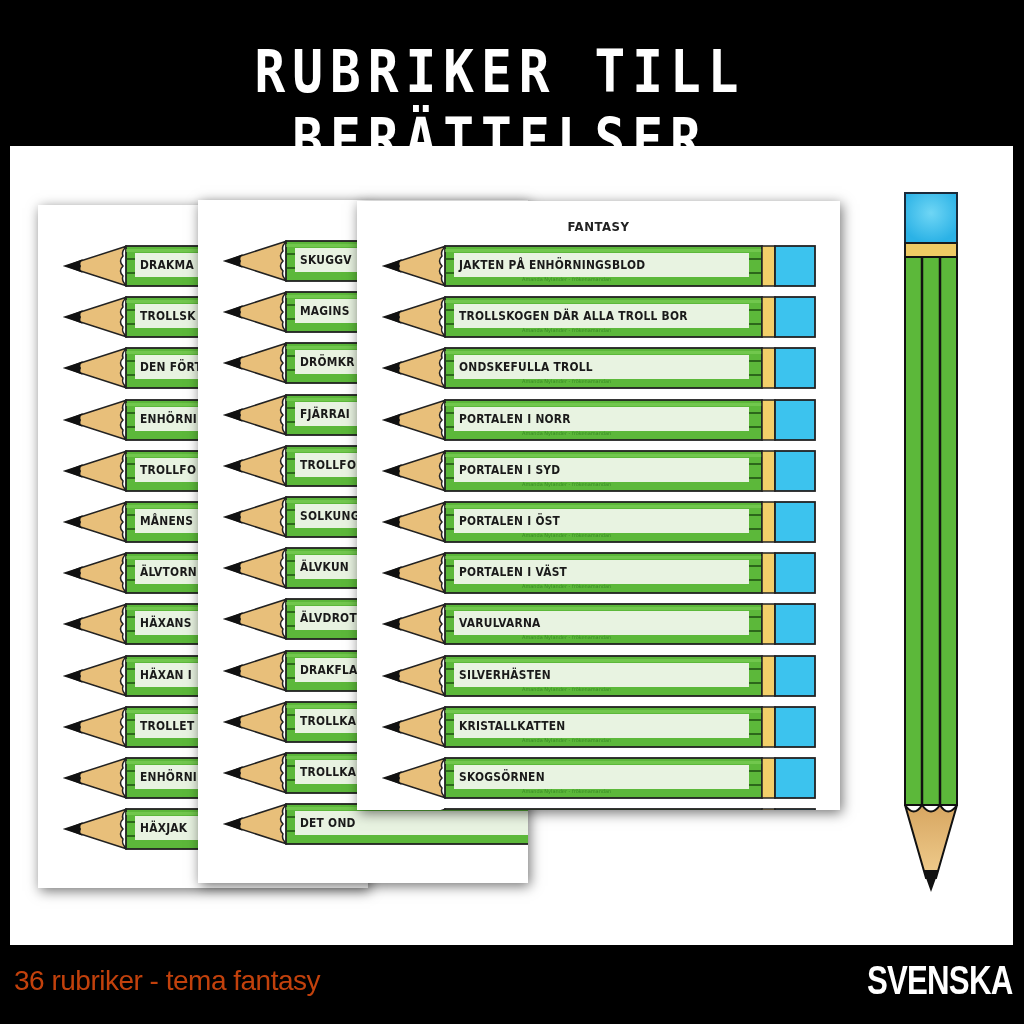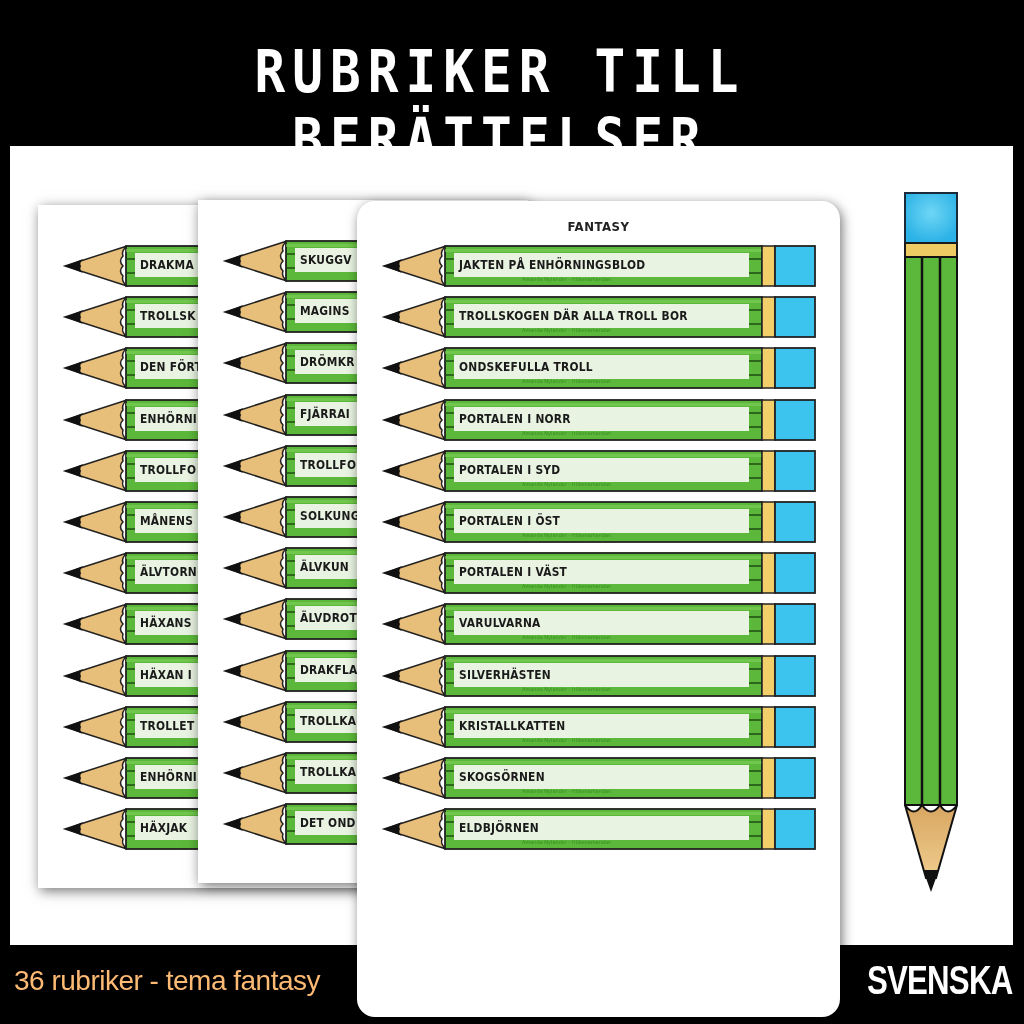--- a/index.html
+++ b/index.html
@@ -30,21 +30,21 @@
   .pencil svg { position: absolute; left: 0; top: 0; overflow: visible; }
   .pencil .label {
     position: absolute; left: 77px; top: 10px; height: 20px; line-height: 20px;
     font-family: "DejaVu Sans", sans-serif; font-weight: bold; font-size: 13px; color: #1a1a1a;
     transform: scaleX(0.82); transform-origin: 0 50%; white-space: nowrap; letter-spacing: 0.3px;
   }
   .pencil .credit {
     position: absolute; left: 140px; top: 31px; font-size: 5px; color: #2e7d1e; white-space: nowrap; opacity: 0.8;
   }
   .footer-left {
-    position: absolute; left: 14px; top: 965px; color: #fdba74; font-family: "Liberation Sans", sans-serif;
+    position: absolute; left: 14px; top: 965px; color: #c2410c; font-family: "Liberation Sans", sans-serif;
     font-size: 28px; font-weight: normal; letter-spacing: -0.5px;
   }
   .footer-right {
     position: absolute; right: 12px; top: 958px; color: #fff; font-family: "Liberation Sans", sans-serif;
     font-size: 40px; font-weight: bold; transform: scaleX(0.78); transform-origin: 100% 0; letter-spacing: -1px;
   }
   .big-pencil { position: absolute; left: 900px; top: 190px; }
 </style>
 </head>
 <body>
@@ -532,21 +532,21 @@
 
       <rect x="380" y="1" width="13" height="40" fill="#f2cf6a" stroke="#222" stroke-width="1.5"></rect>
 
       <rect x="393" y="1" width="40" height="40" fill="#3cc3ee" stroke="#222" stroke-width="1.8"></rect>
     </svg>
     <span class="label">DET OND</span>
     <span class="credit"></span>
   </div>
   </div>
 
-<div class="page" id="page2" style="left:357px; top:201px; width:483px; height:816px;border-radius:18px;">
+<div class="page" id="page2" style="left:357px; top:201px; width:483px; height:609px;">
   <div class="page-title">FANTASY</div>
 <div class="pencil" style="left: 25px; top: 44px;">
     <svg width="440" height="44" viewBox="0 0 440 44">
 
       <path d="M2 21 L64 1 Q58 6 60 11 Q55 16 60 21 Q55 26 60 31 Q58 36 64 41 Z" fill="#e8bf7a" stroke="#222" stroke-width="1.5"></path>
       <path d="M2 21 L20 14 Q16 18 18 21 Q16 25 20 28 Z" fill="#111"></path>
 
       <rect x="63" y="1" width="317" height="40" fill="#5cb83a" stroke="#222" stroke-width="1.8"></rect>
       <rect x="63" y="4" width="317" height="3" fill="#7fd05a" opacity="0.6"></rect>
       <line x1="63" y1="14" x2="380" y2="14" stroke="#1d4d12" stroke-width="1.5"></line>

